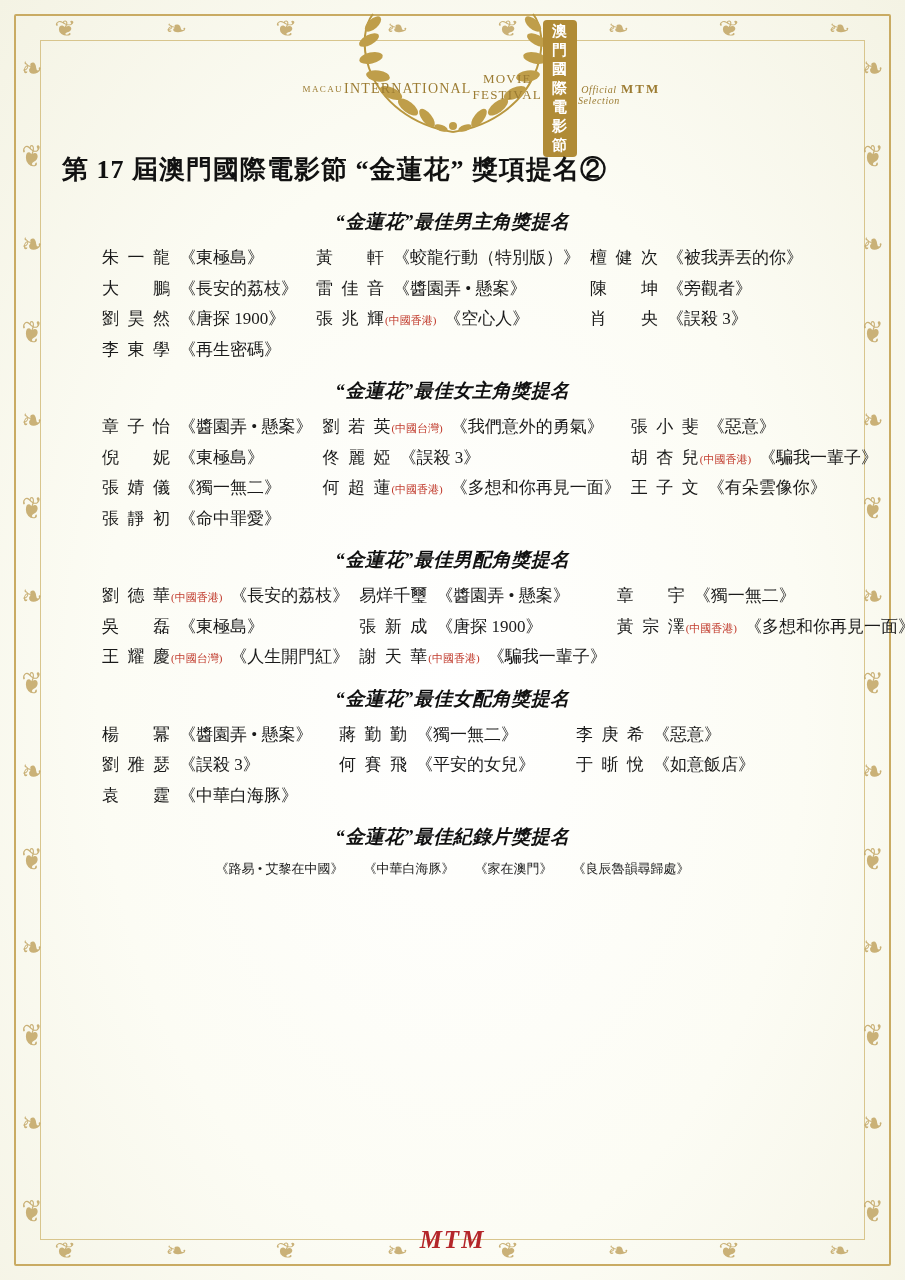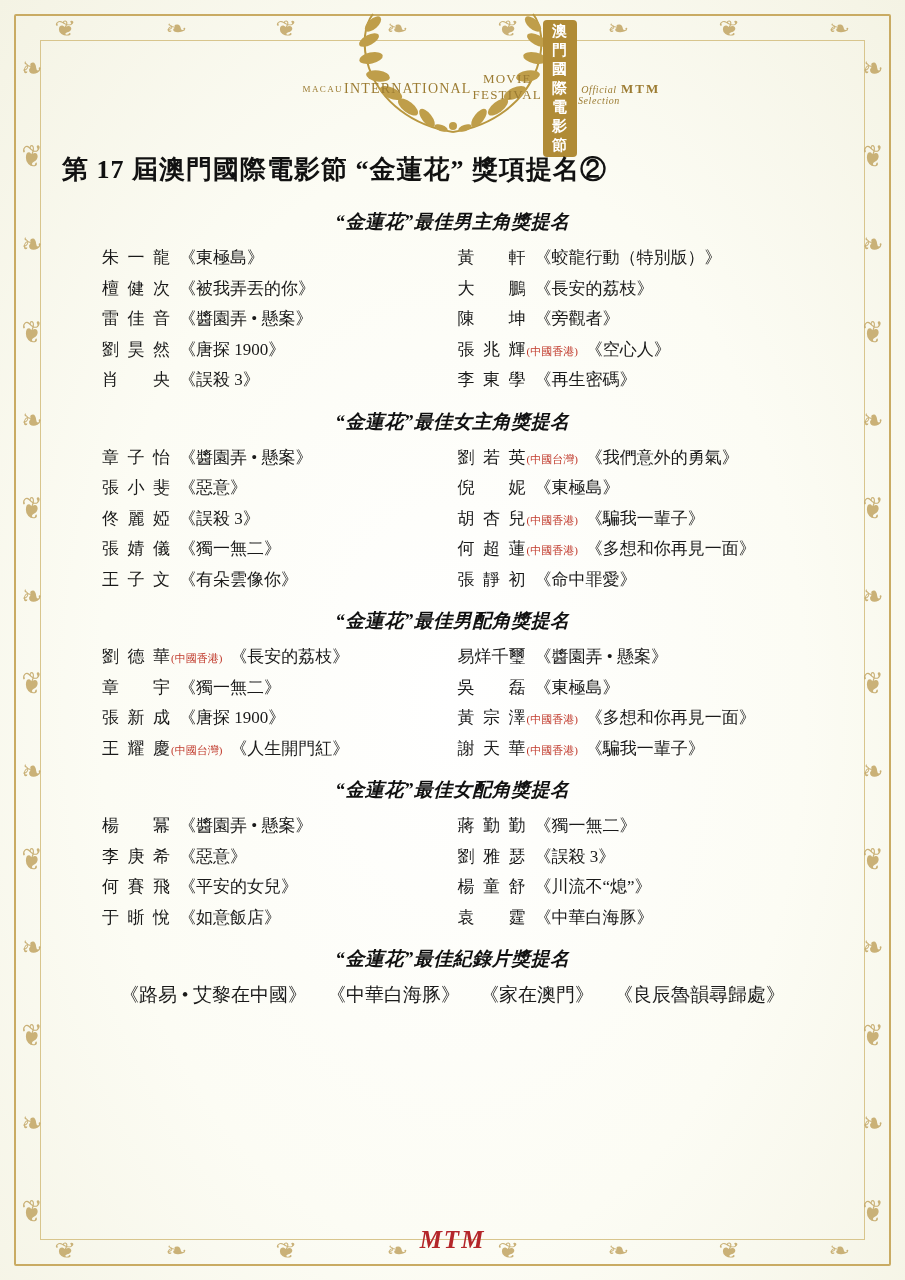--- a/index.html
+++ b/index.html
@@ -147,21 +147,21 @@
     font-size: 19px;
     font-weight: bold;
     font-style: italic;
     letter-spacing: .5px;
     margin: 16px 0 10px 0;
     color: #111;
     font-family: Liberation Serif, serif;
   }
   .grid {
     display: grid;
-    grid-template-columns: 1fr 1fr;
+    grid-template-columns: 1fr 1fr 1fr;
     column-gap: 10px;
     row-gap: 5px;
     padding: 0 40px;
   }
   .entry {
     display: flex;
     align-items: baseline;
     font-size: 17px;
     line-height: 1.5;
     white-space: nowrap;
@@ -177,21 +177,21 @@
     color: #c0392b;
     margin: 0 2px 0 1px;
   }
   .entry .work {
     margin-left: 6px;
   }
   .docs-row {
     display: flex;
     justify-content: center;
     gap: 20px;
-    font-size: 19px;
+    font-size: 13px;
     margin-top: 6px;
   }
   .footer-mtm {
     position: absolute;
     left: 0; right: 0;
     bottom: 26px;
     text-align: center;
     font-size: 25px;
     font-weight: bold;
     font-style: italic;
@@ -483,25 +483,20 @@
             <span class="name">劉雅瑟</span>
             <span class="region"></span>
             <span class="work">《誤殺 3》</span>
           </div>
         <div class="entry">
             <span class="name">何賽飛</span>
             <span class="region"></span>
             <span class="work">《平安的女兒》</span>
           </div>
         <div class="entry">
-            <span class="name">楊童舒</span>
-            <span class="region"></span>
-            <span class="work">《川流不“熄”》</span>
-          </div>
-        <div class="entry">
             <span class="name">于晣悅</span>
             <span class="region"></span>
             <span class="work">《如意飯店》</span>
           </div>
         <div class="entry">
             <span class="name">袁　霆</span>
             <span class="region"></span>
             <span class="work">《中華白海豚》</span>
           </div>
       </div>

